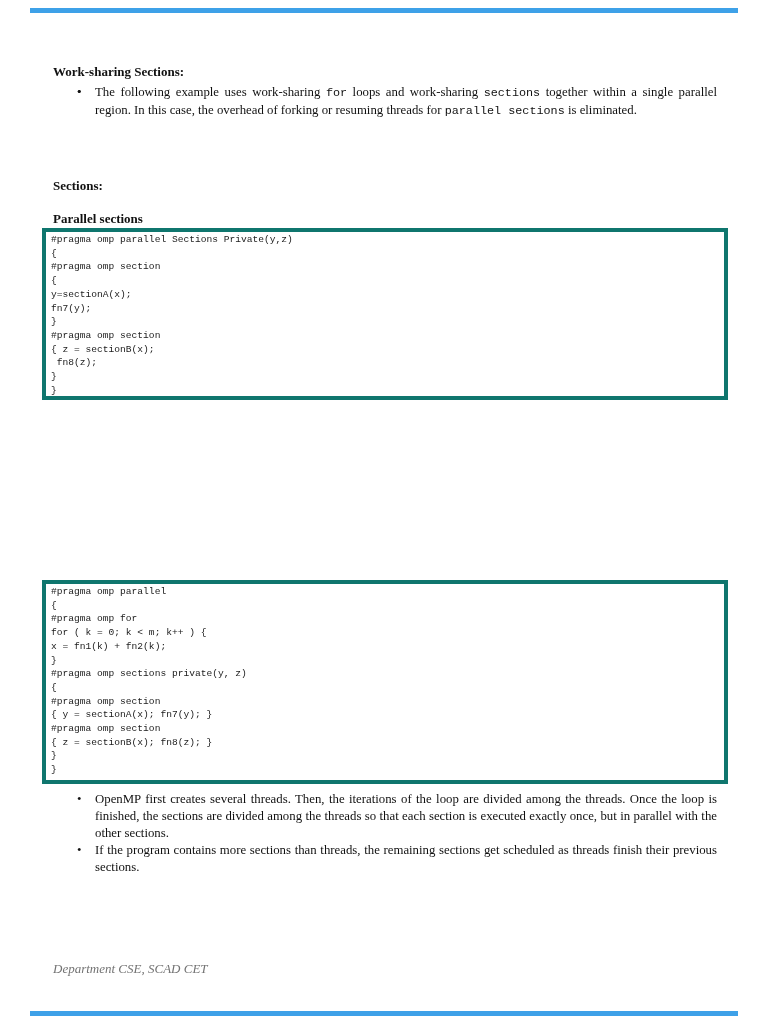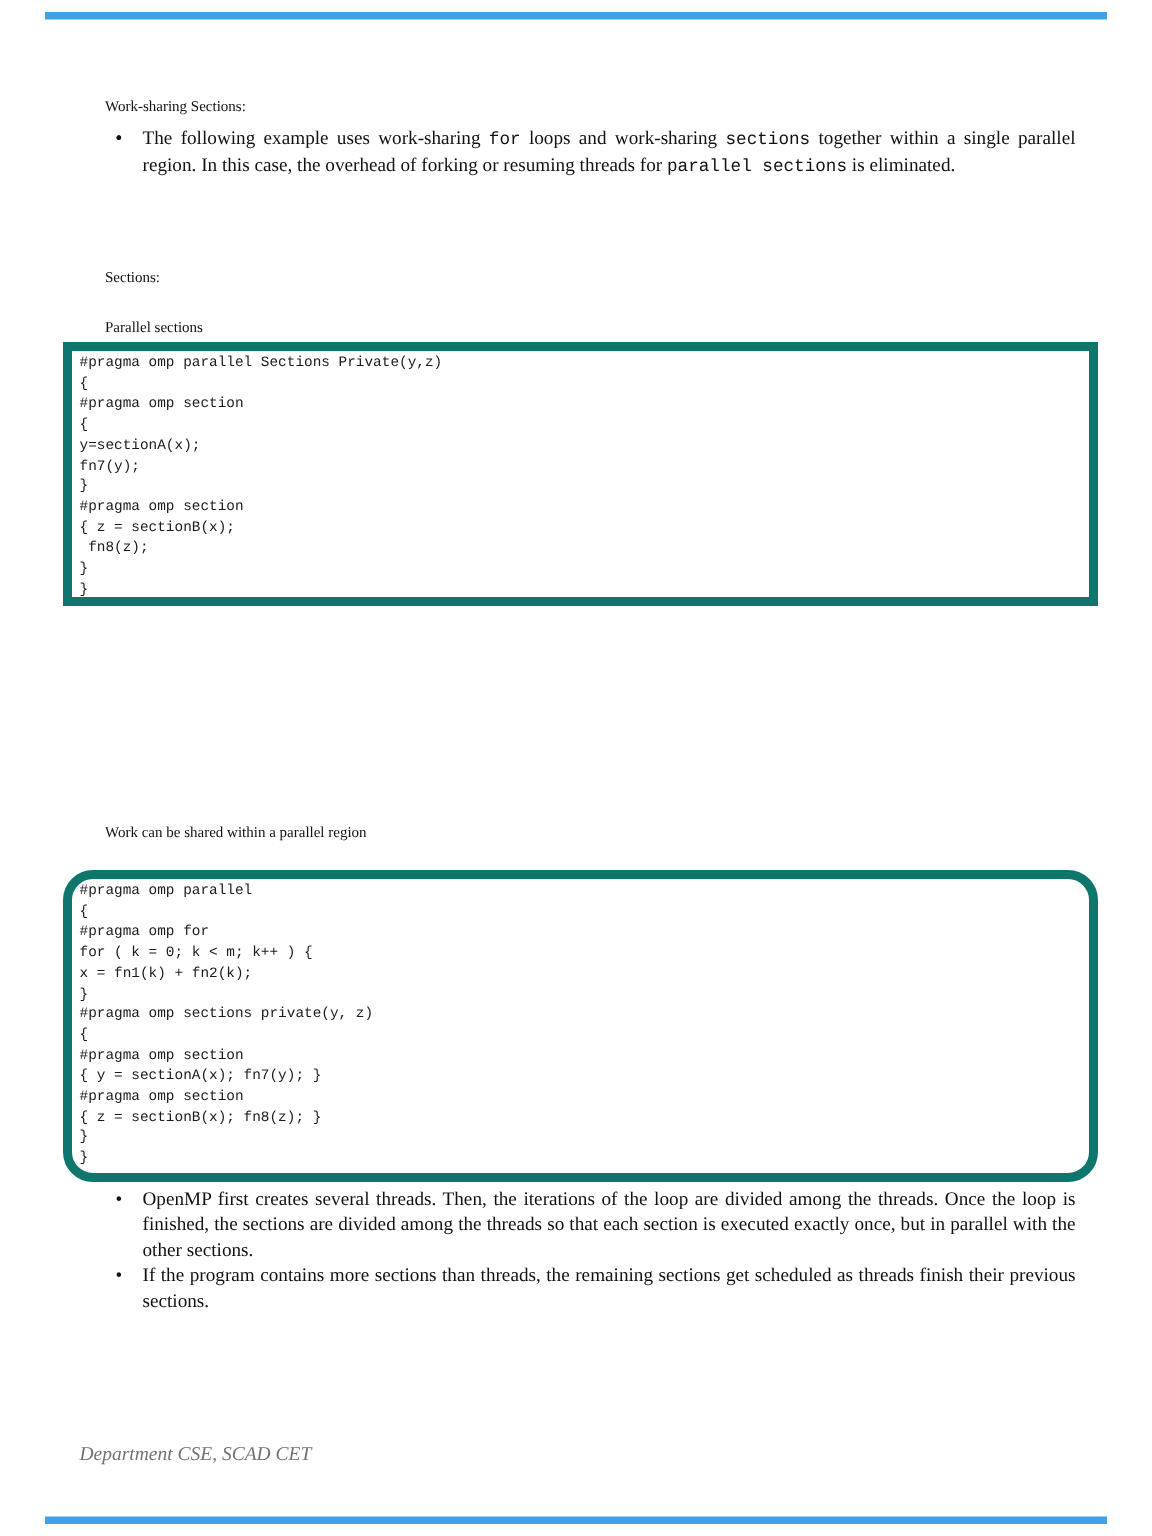--- a/index.html
+++ b/index.html
@@ -2,26 +2,26 @@
 <html><head>
 <meta charset="utf-8">
 <style>
   html,body{margin:0;padding:0;background:#ffffff;}
   .page{position:relative;width:768px;height:1024px;background:#ffffff;overflow:hidden;
         font-family:"Liberation Serif",serif;color:#111;}
   .edge{position:absolute;left:30px;width:708px;height:5px;}
   .edge.top{top:8px;}
   .edge.bottom{top:1011px;}
   .abs{position:absolute;}
-  .h{font-weight:normal;font-size:10px;line-height:16px;white-space:nowrap;margin-left:17px;}
+  .h{font-weight:bold;font-size:13px;line-height:16px;white-space:nowrap;}
   .bullets{width:664px;font-size:12.8px;line-height:17px;text-align:justify;}
   .li{position:relative;padding-left:42px;}
   .marker{position:absolute;left:24px;top:0;font-size:12.8px;}
   .btext .mono{font-family:"Liberation Mono","DejaVu Sans Mono",monospace;font-size:0.92em;}
-  .codebox{left:42px;width:669px;border:6px solid #0f766e;background:#ffffff;
+  .codebox{left:42px;width:669px;border:4px solid #0f766e;background:#ffffff;
            padding:1px 4px 2px 5px;}
   .codebox pre{margin:0;font-family:"Liberation Mono","DejaVu Sans Mono",monospace;
                font-size:9.6px;line-height:13.7px;color:#1a1a1a;}
   .footer{font-style:italic;font-size:13px;color:#737373;white-space:nowrap;}
 </style>
 </head>
 <body>
 
 <div class="page">
 
@@ -47,23 +47,22 @@
 y=sectionA(x);
 fn7(y);
 }
 #pragma omp section
 { z = sectionB(x);
  fn8(z);
 }
 }</pre>
   </div>
 
-  <div class="abs h" style="left:53px;top:548px;">Work can be shared within a parallel region</div>
 
-  <div class="abs codebox" style="top:580px;height:193px;border-radius:20px;">
+  <div class="abs codebox" style="top:580px;height:193px;">
     <pre>#pragma omp parallel
 {
 #pragma omp for
 for ( k = 0; k &lt; m; k++ ) {
 x = fn1(k) + fn2(k);
 }
 #pragma omp sections private(y, z)
 {
 #pragma omp section
 { y = sectionA(x); fn7(y); }

